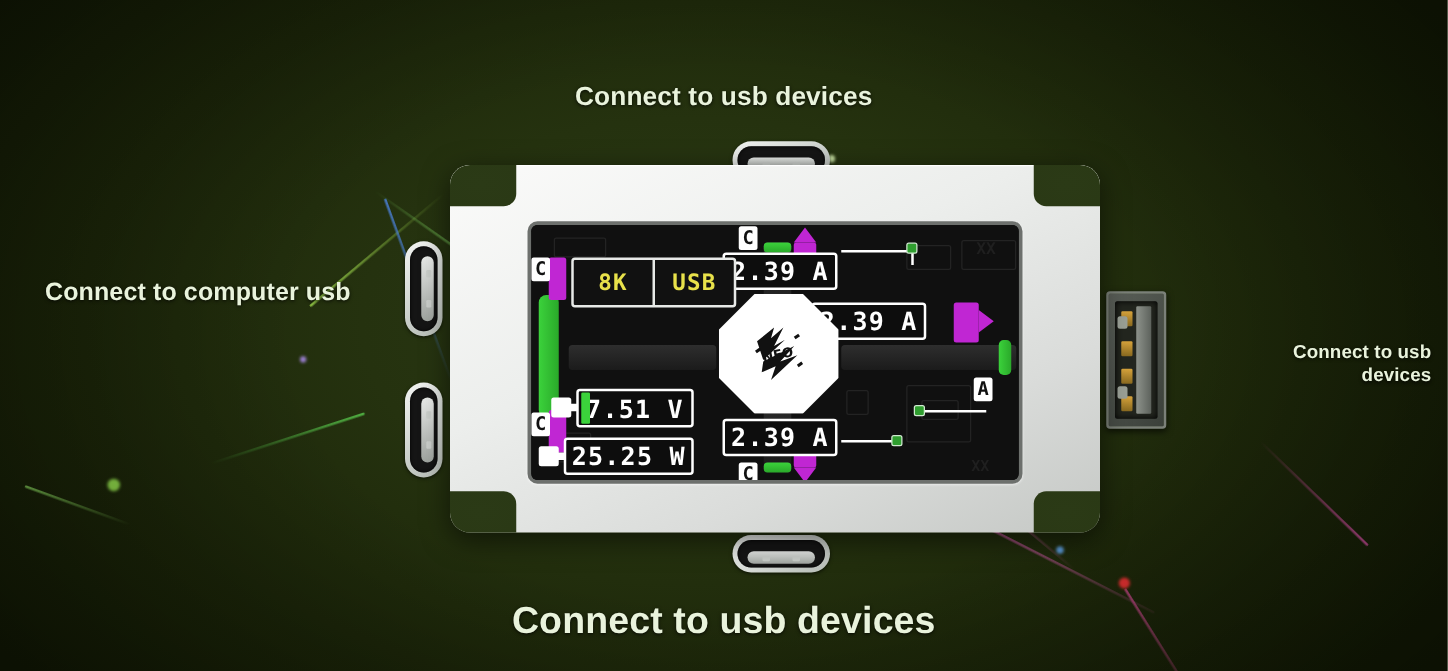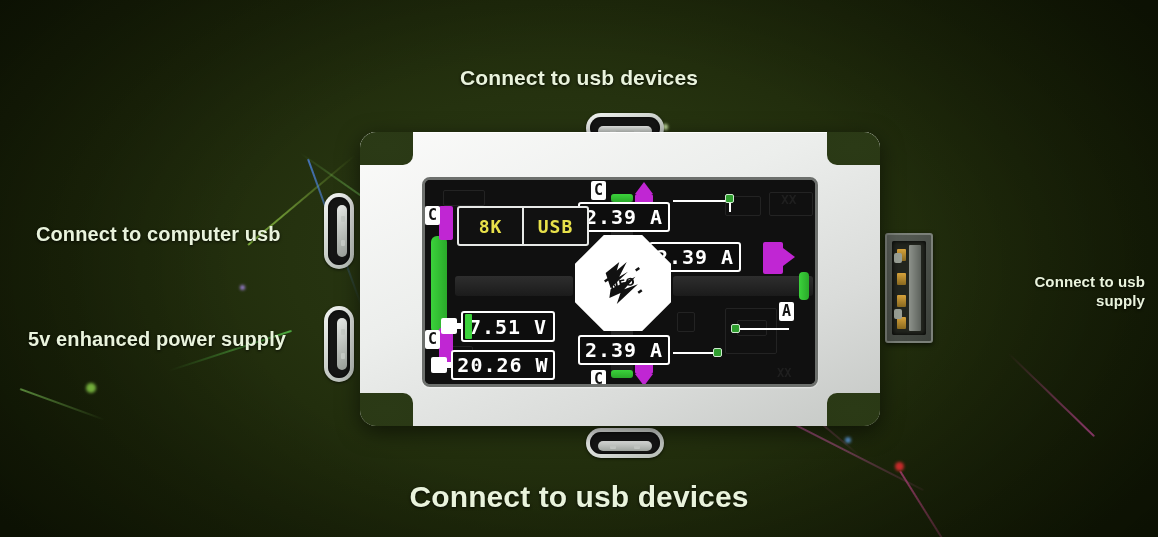--- a/index.html
+++ b/index.html
@@ -275,23 +275,22 @@
     <div class="dot" style="left:845px; top:437px; width:6px; height:6px; background:#5fa0e0;"></div>
     <div class="dot" style="left:662px; top:124px; width:6px; height:6px; background:#cfe9a8;"></div>
     <div class="dot" style="left:616px; top:268px; width:5px; height:5px; background:#bcd898;"></div>
     <div class="dot" style="left:240px; top:285px; width:5px; height:5px; background:#9a7fd0;"></div>
   </div>
   <div class="vign"></div>
 
   <div class="label" id="label-top">Connect to usb devices</div>
   <div class="label" id="label-bottom">Connect to usb devices</div>
   <div class="label" id="label-left-top">Connect to computer usb</div>
-  <div class="label" id="label-left-bottom">5v enhanced power supply</div>
   <div class="label" id="label-right">Connect to usb
-supply</div>
+devices</div>
 
   <div class="usbc h" id="port-top">
     <div class="usbc-inner">
       <div class="usbc-tongue"></div>
       <div class="pin p1"></div>
       <div class="pin p2"></div>
     </div>
   </div>
   <div class="usbc h" id="port-bottom">
     <div class="usbc-inner">
@@ -387,21 +386,21 @@
 
         <div class="readout" id="r-amp-top">2.39 A</div>
         <div class="readout" id="r-amp-right">2.39 A</div>
         <div class="readout" id="r-amp-bot">2.39 A</div>
 
         <div class="rplug" style="left:16px; top:138px;"></div>
         <div class="readout" id="r-volt">7.51 V</div>
         <div class="gtick" style="left:40px; top:134px; height:25px;"></div>
 
         <div class="rplug" style="left:6px; top:177px;"></div>
-        <div class="readout" id="r-watt">20.26 W</div>
+        <div class="readout" id="r-watt">25.25 W</div>
 
         <div id="badge-8kusb">
           <div class="seg">8K</div>
           <div class="divider"></div>
           <div class="seg">USB</div>
         </div>
 
         <div id="neo">
           <svg viewBox="0 0 100 100" aria-hidden="true">
             <g fill="#111">

